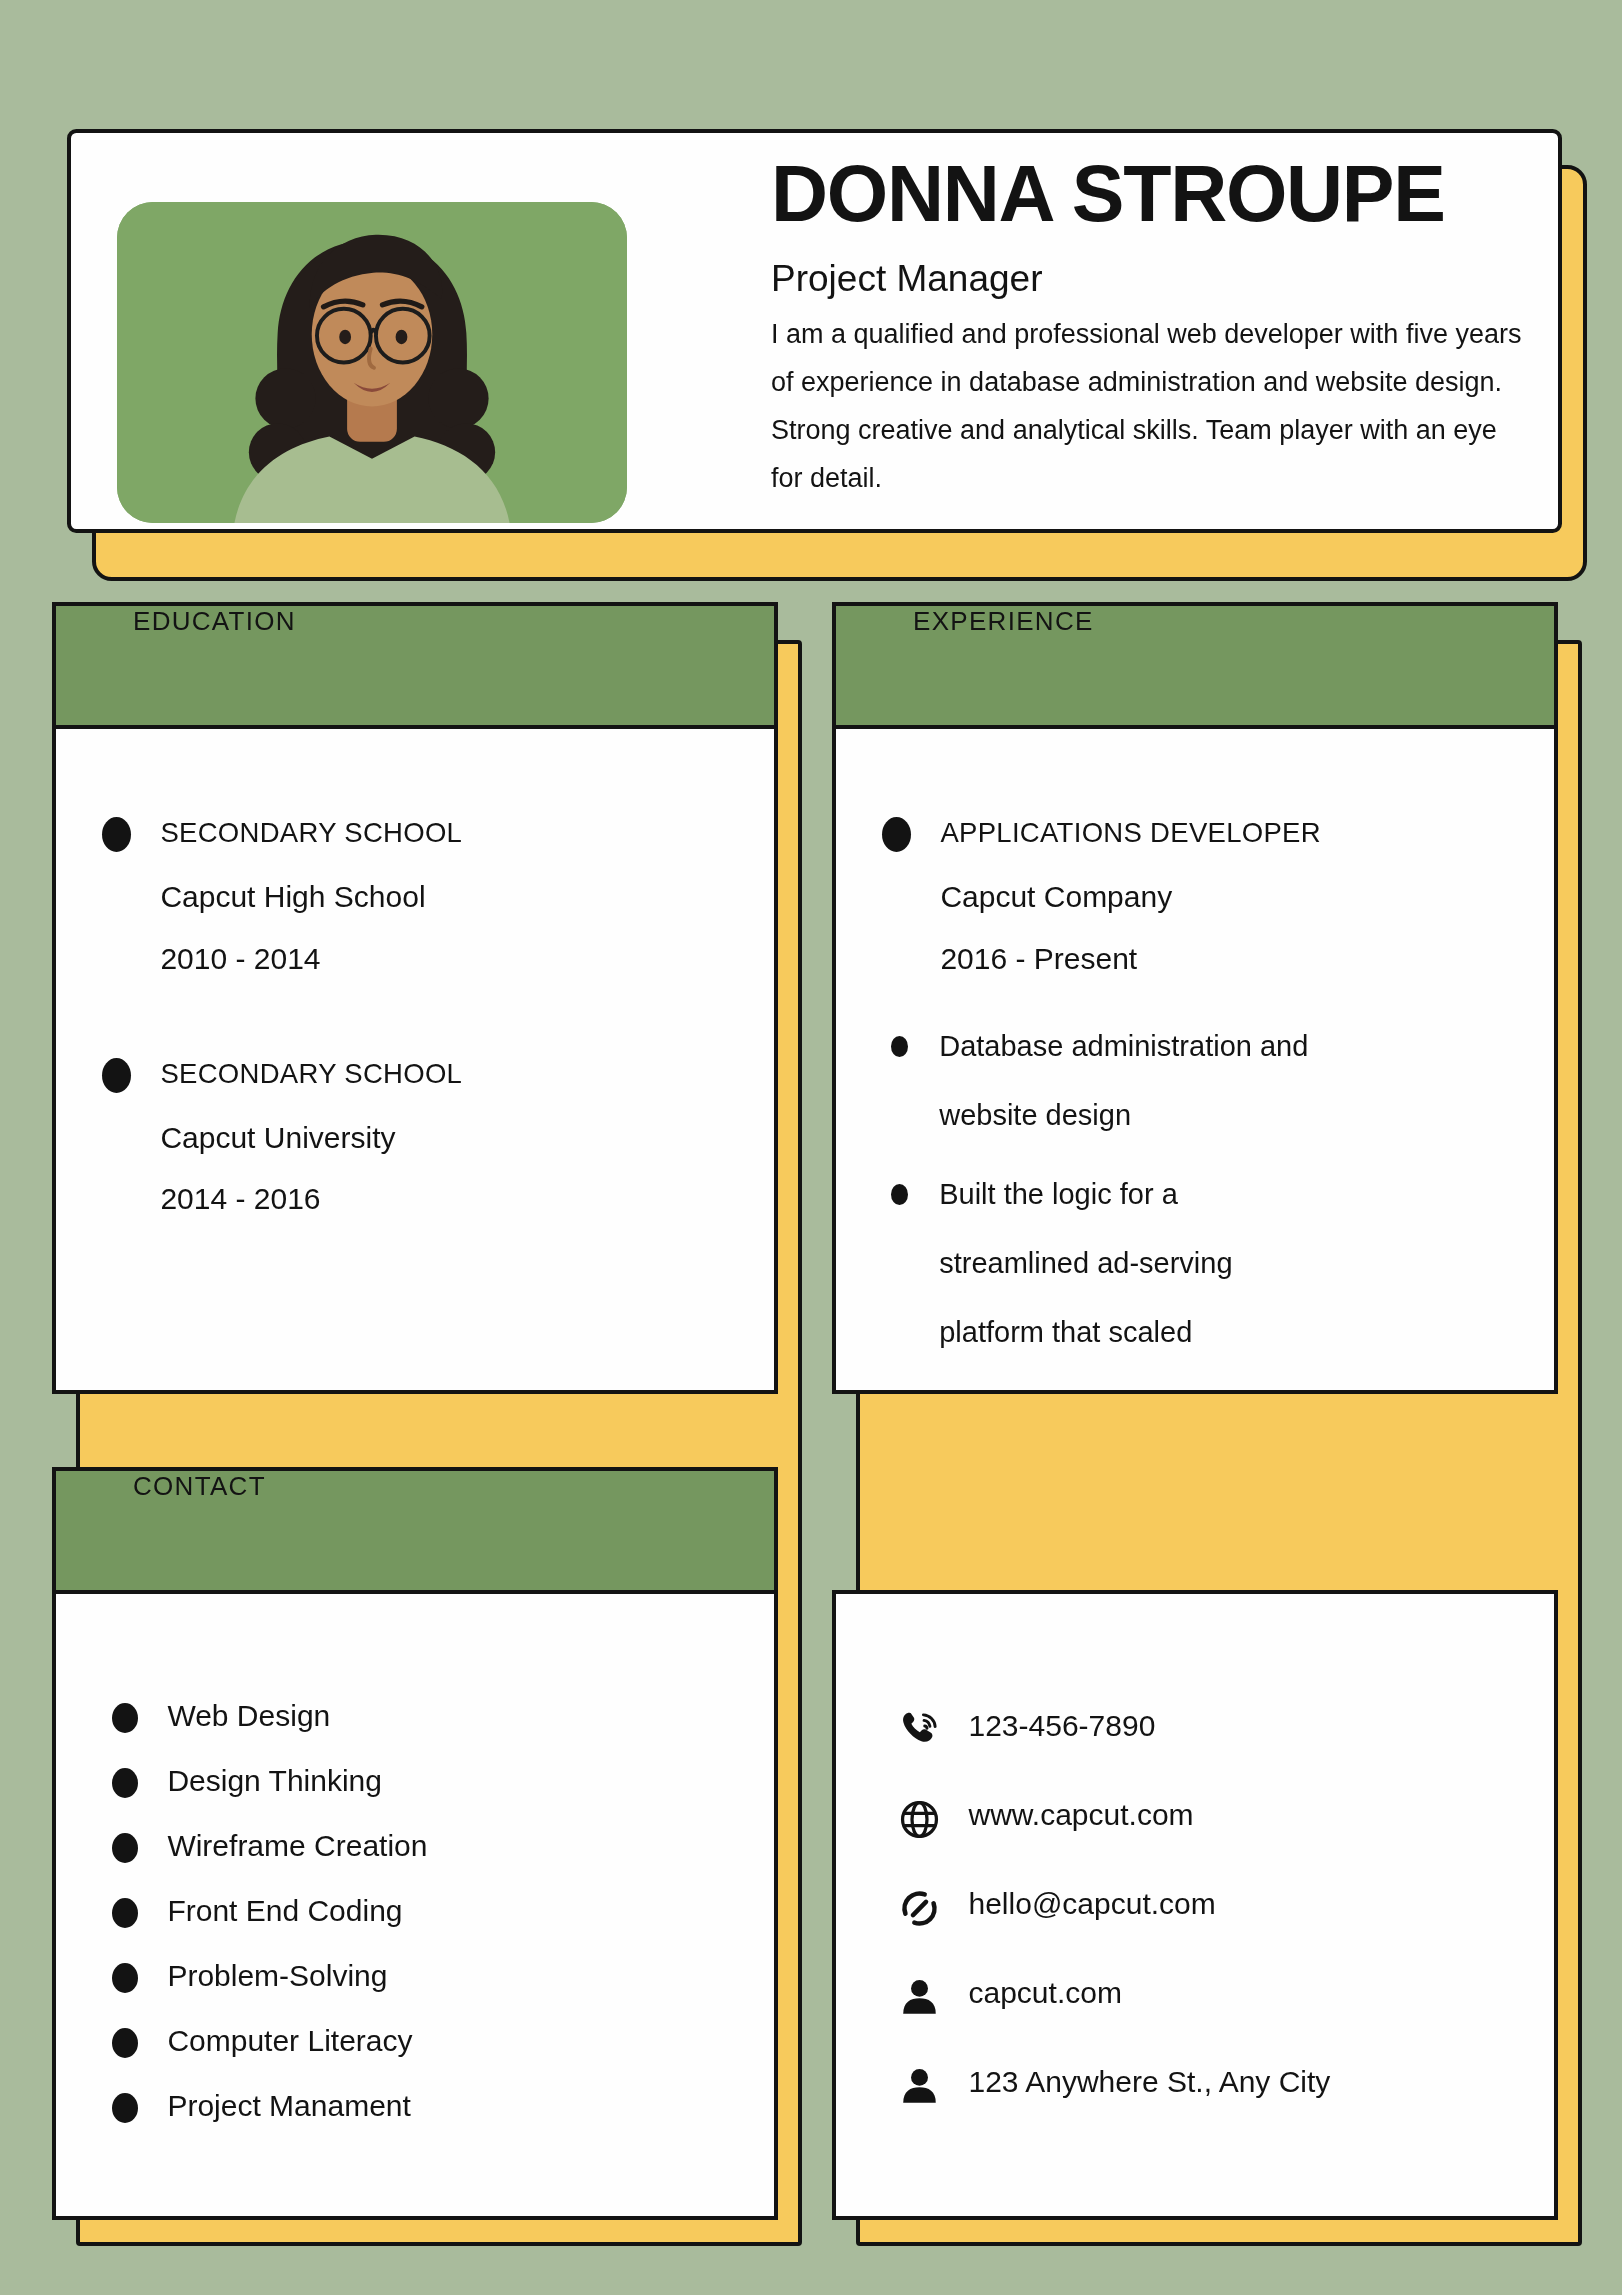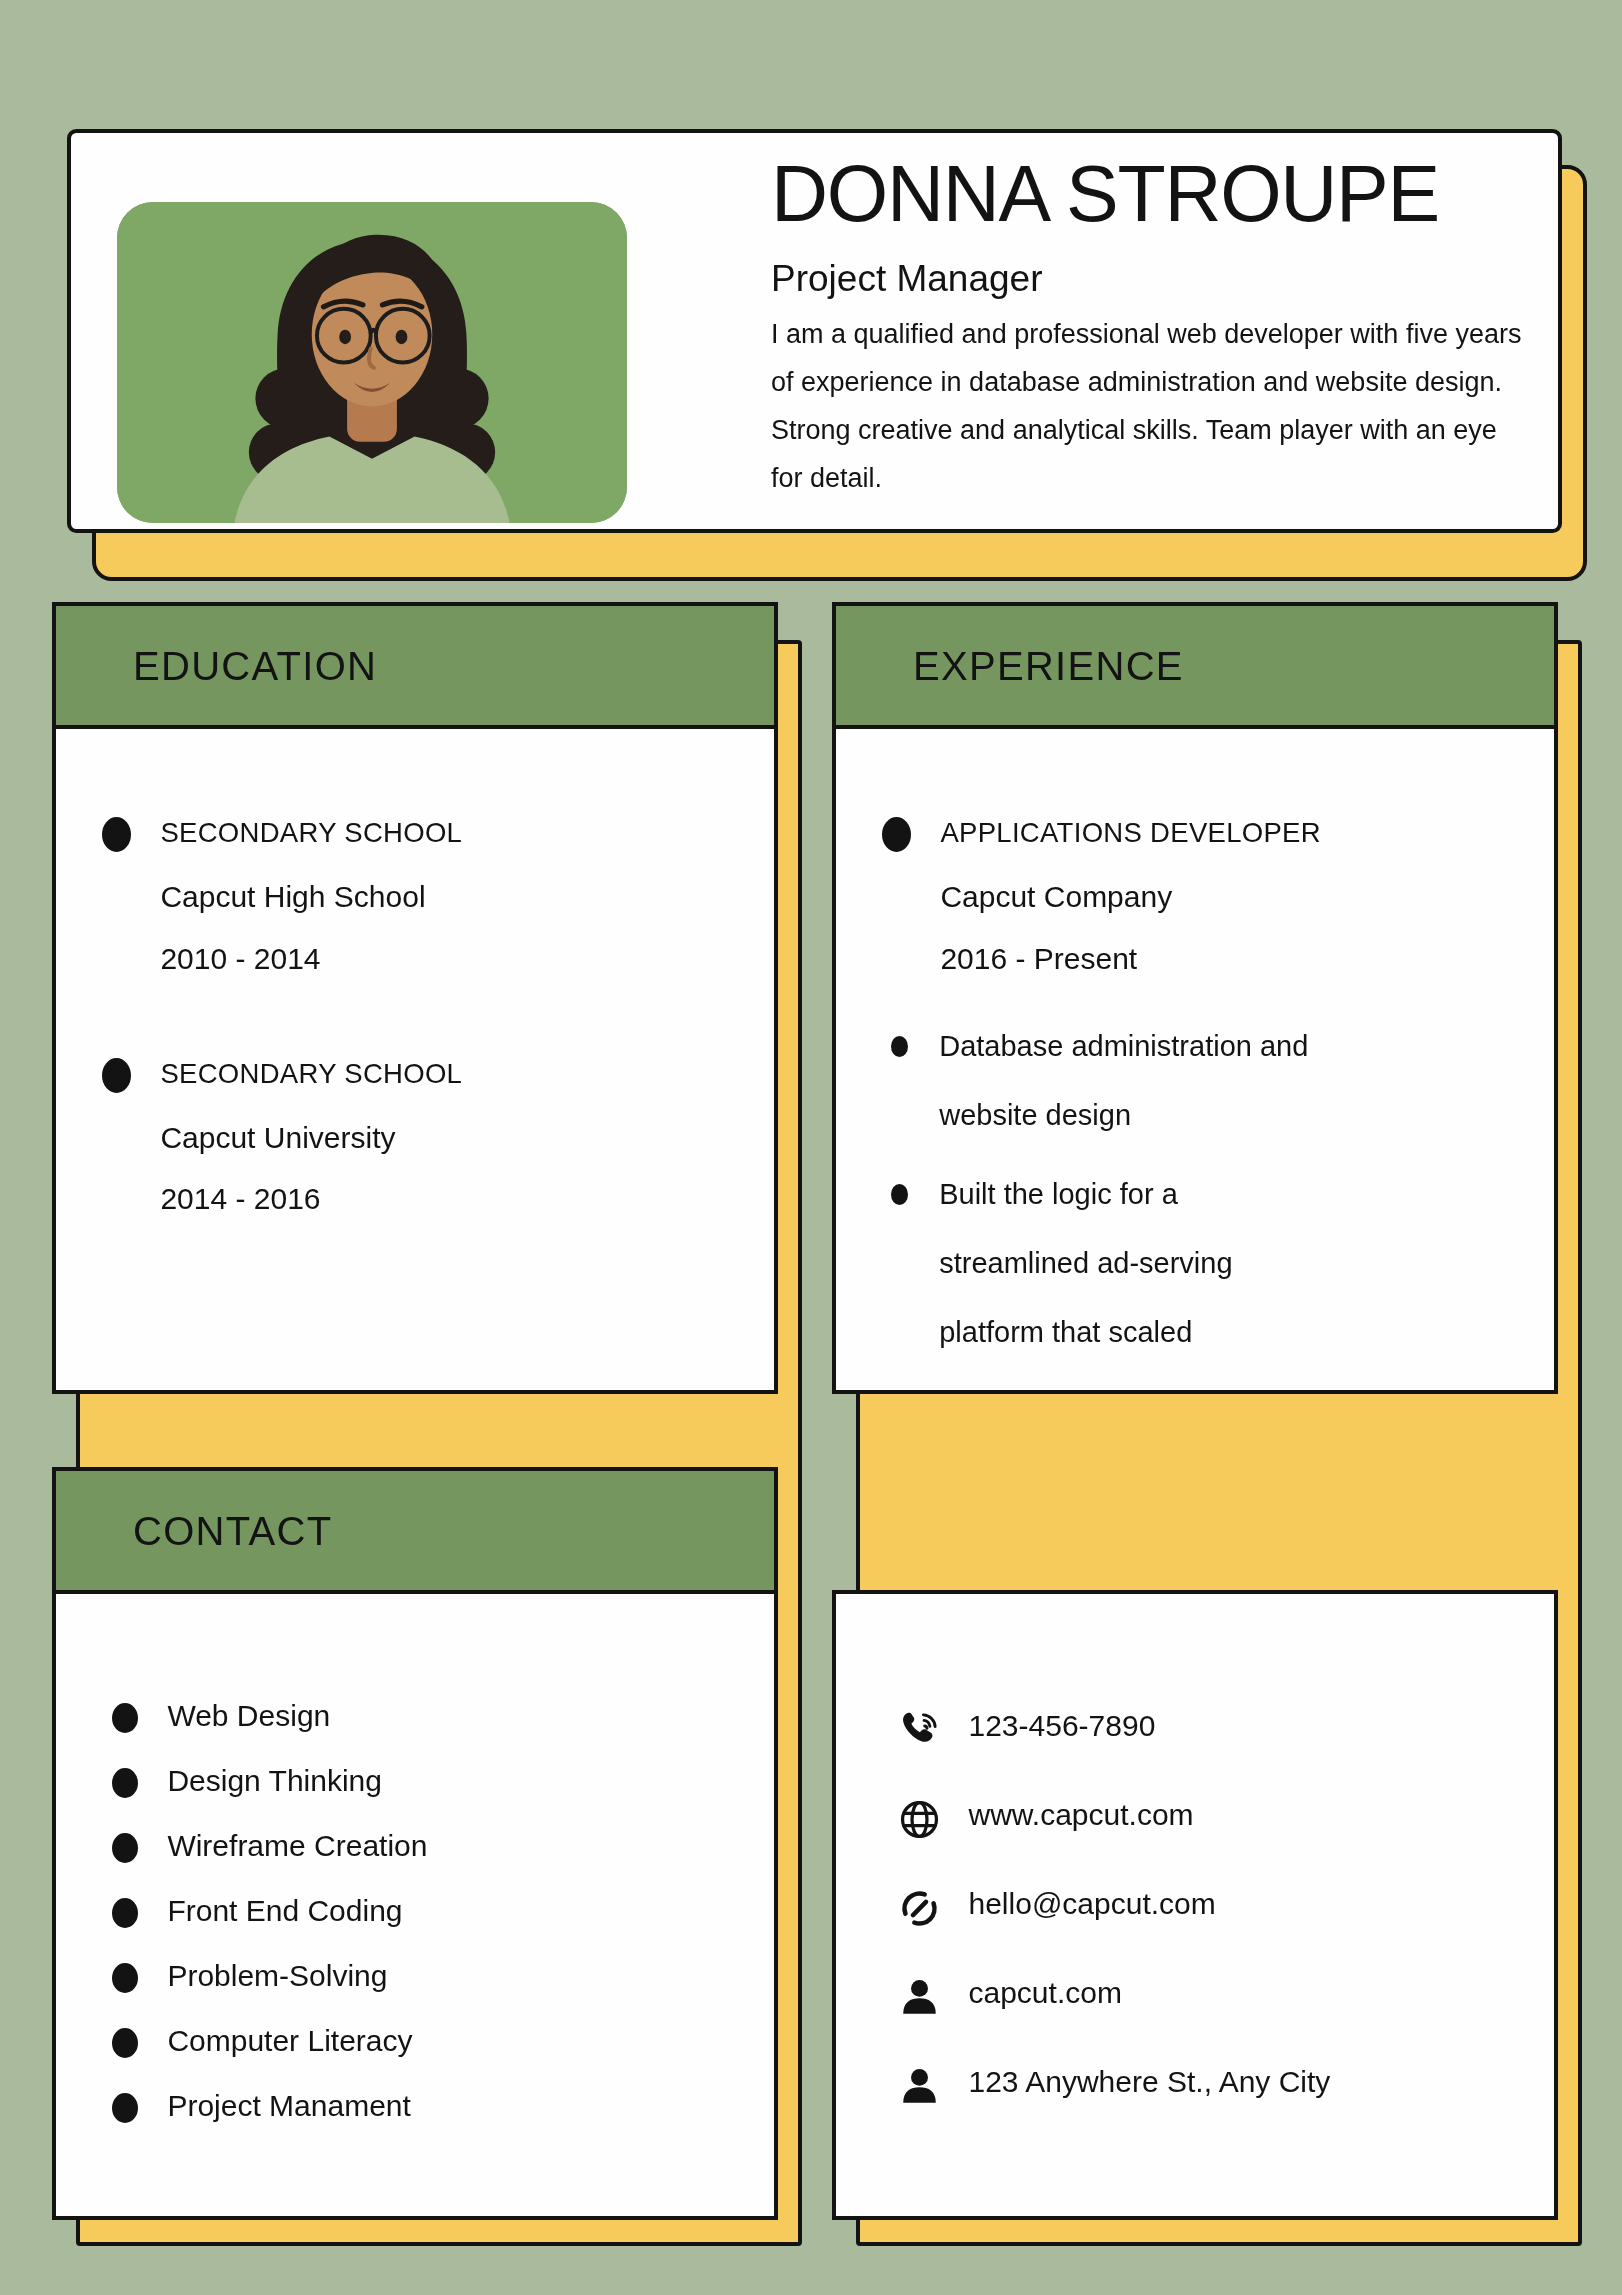--- a/index.html
+++ b/index.html
@@ -17,33 +17,33 @@
 
   
   .header-shadow{position:absolute;left:92px;top:165px;width:1495px;height:416px;
     background:var(--yellow);border:4.6px solid var(--ink);border-radius:19.6px}
   .header-card{position:absolute;left:67px;top:129px;width:1495px;height:404px;
     background:var(--paper);border:4.6px solid var(--ink);border-radius:9.2px}
   .photo{position:absolute;left:46px;top:69px;width:510px;height:321px;border-radius:36px;
     overflow:hidden;background:var(--photo-green)}
   .photo svg{display:block;width:100%;height:100%}
   .header-text{position:absolute;left:700px;top:19.6px;width:772px}
-  .name{font-size:79px;font-weight:normal;letter-spacing:-1.3px;line-height:1.04;white-space:nowrap}
+  .name{font-size:79px;font-weight:bold;letter-spacing:-1.3px;line-height:1.04;white-space:nowrap}
   .job-title{font-size:37px;font-weight:normal;margin-top:23.6px}
   .summary{font-size:27px;line-height:48px;margin-top:9.2px;width:759px}
 
   
   .col{position:absolute;top:602px;width:726px;height:1644px}
   .col-left{left:52px}
   .col-right{left:832px}
   .col-shadow{position:absolute;left:23.6px;top:38px;width:726px;height:1606px;
     background:var(--yellow);border:4.6px solid var(--ink);border-radius:3.9px}
   .sec-header{position:absolute;left:0;width:726px;height:128px;background:var(--green);
-    border:4.6px solid var(--ink);display:flex;align-items:center;padding-left:77px;
-    font-size:40px;letter-spacing:1.3px}
+    border:4.6px solid var(--ink);display:flex;padding-left:77px;
+    font-size:26px;letter-spacing:1.3px}
   .sec-header.row1{top:0}
   .sec-header.row2{top:865px}
   .card{position:absolute;left:0;width:726px;background:var(--paper);border:4.6px solid var(--ink)}
   .card.row1{top:123px;height:669px}
   .card.row2{top:988px;height:630px}
 
   
   .card-inner{padding:88px 36px 0 46px}
   .b-item{display:flex;gap:29.4px;margin-bottom:82px}
   .dot{flex:none;width:29px;height:35px;background:var(--ink);border-radius:50%;margin-top:0}

